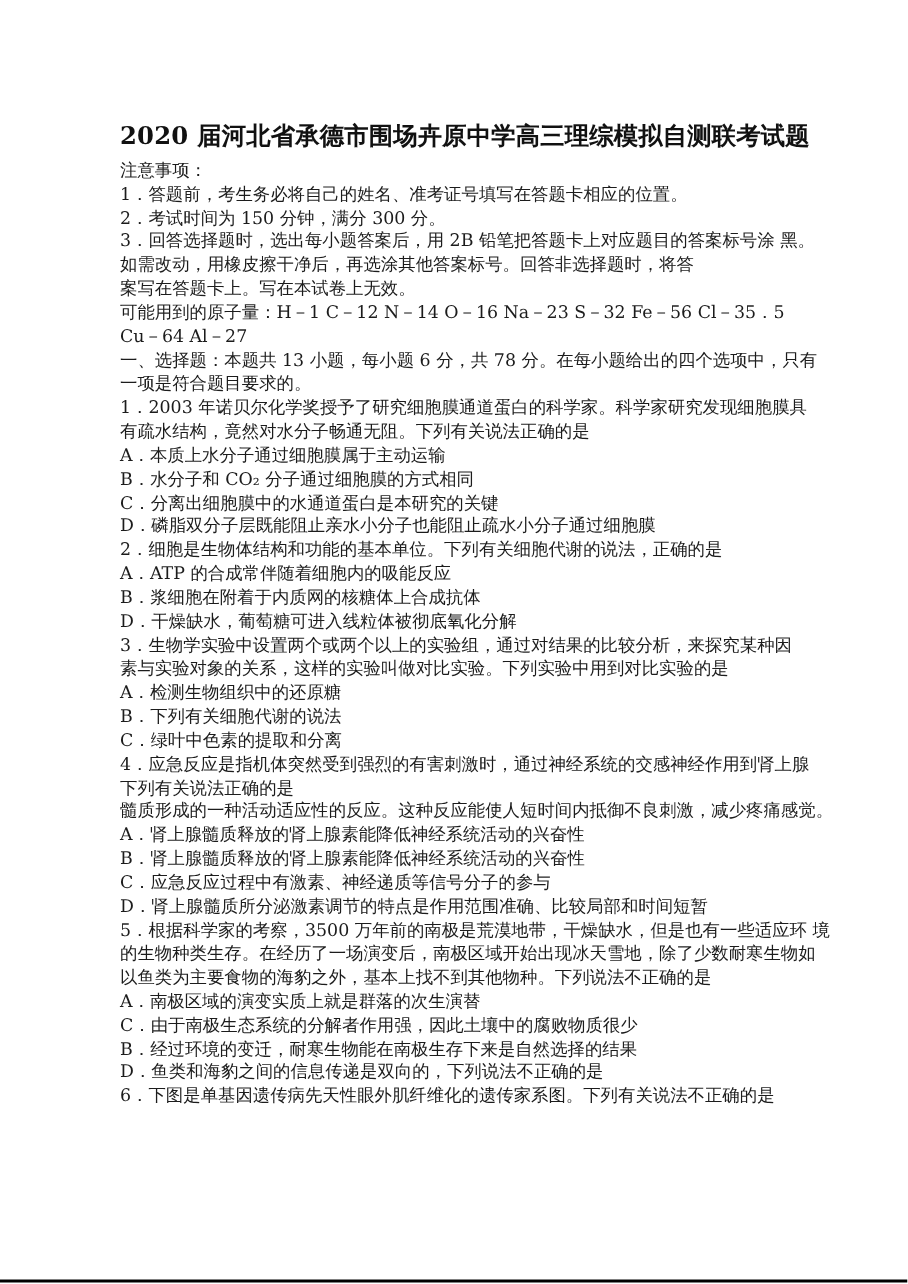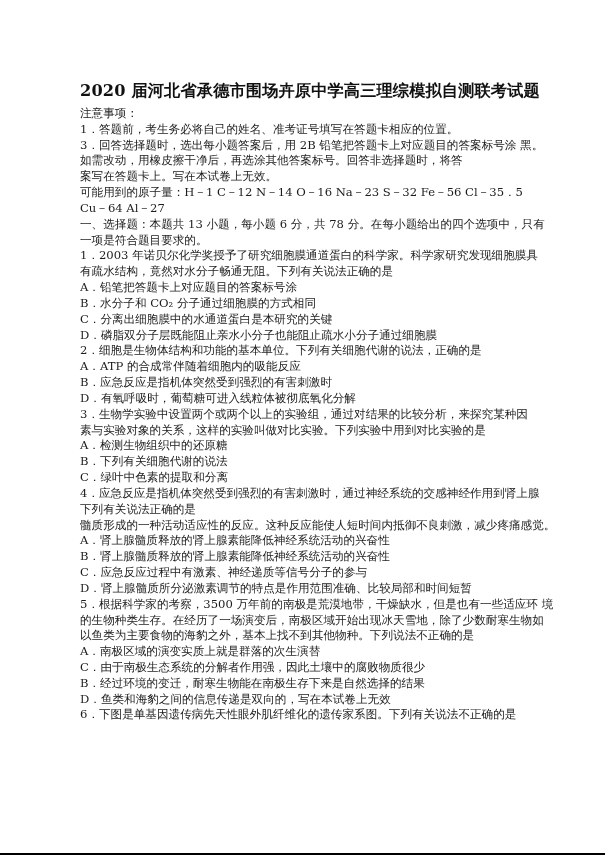--- a/index.html
+++ b/index.html
@@ -24,39 +24,40 @@
 </style>
 </head>
 <body>
 
 <div class="page">
   <div class="title">2020 届河北省承德市围场卉原中学高三理综模拟自测联考试题</div>
 
   <div class="body-text">
     <div class="line">注意事项：</div>
     <div class="line">1．答题前，考生务必将自己的姓名、准考证号填写在答题卡相应的位置。</div>
+    <div class="line">2．考试时间为 150 分钟，满分 300 分。</div>
     <div class="line">3．回答选择题时，选出每小题答案后，用 2B 铅笔把答题卡上对应题目的答案标号涂  黑。</div>
     <div class="line">如需改动，用橡皮擦干净后，再选涂其他答案标号。回答非选择题时，将答</div>
     <div class="line">案写在答题卡上。写在本试卷上无效。</div>
     <div class="line">可能用到的原子量：H－1 C－12 N－14 O－16 Na－23 S－32 Fe－56 Cl－35．5</div>
     <div class="line">Cu－64   Al－27</div>
     <div class="line">一、选择题：本题共 13 小题，每小题 6 分，共 78 分。在每小题给出的四个选项中，只有</div>
     <div class="line">一项是符合题目要求的。</div>
 
     <div class="line">1．2003 年诺贝尔化学奖授予了研究细胞膜通道蛋白的科学家。科学家研究发现细胞膜具</div>
     <div class="line">有疏水结构，竟然对水分子畅通无阻。下列有关说法正确的是</div>
-    <div class="line">A．铅笔把答题卡上对应题目的答案标号涂</div>
+    <div class="line">A．本质上水分子通过细胞膜属于主动运输</div>
     <div class="line">B．水分子和  CO₂ 分子通过细胞膜的方式相同</div>
     <div class="line">C．分离出细胞膜中的水通道蛋白是本研究的关键</div>
     <div class="line">D．磷脂双分子层既能阻止亲水小分子也能阻止疏水小分子通过细胞膜</div>
 
     <div class="line">2．细胞是生物体结构和功能的基本单位。下列有关细胞代谢的说法，正确的是</div>
     <div class="line">A．ATP 的合成常伴随着细胞内的吸能反应</div>
-    <div class="line">B．应急反应是指机体突然受到强烈的有害刺激时</div>
-    <div class="line">D．有氧呼吸时，葡萄糖可进入线粒体被彻底氧化分解</div>
+    <div class="line">B．浆细胞在附着于内质网的核糖体上合成抗体</div>
+    <div class="line">D．干燥缺水，葡萄糖可进入线粒体被彻底氧化分解</div>
 
     <div class="line">3．生物学实验中设置两个或两个以上的实验组，通过对结果的比较分析，来探究某种因</div>
     <div class="line">素与实验对象的关系，这样的实验叫做对比实验。下列实验中用到对比实验的是</div>
     <div class="line">A．检测生物组织中的还原糖</div>
     <div class="line">B．下列有关细胞代谢的说法</div>
     <div class="line">C．绿叶中色素的提取和分离</div>
 
     <div class="line">4．应急反应是指机体突然受到强烈的有害刺激时，通过神经系统的交感神经作用到肾上腺</div>
     <div class="line">下列有关说法正确的是</div>
     <div class="line">髓质形成的一种活动适应性的反应。这种反应能使人短时间内抵御不良刺激，减少疼痛感觉。</div>
@@ -64,19 +65,19 @@
     <div class="line">B．肾上腺髓质释放的肾上腺素能降低神经系统活动的兴奋性</div>
     <div class="line">C．应急反应过程中有激素、神经递质等信号分子的参与</div>
     <div class="line">D．肾上腺髓质所分泌激素调节的特点是作用范围准确、比较局部和时间短暂</div>
 
     <div class="line">5．根据科学家的考察，3500 万年前的南极是荒漠地带，干燥缺水，但是也有一些适应环  境</div>
     <div class="line">的生物种类生存。在经历了一场演变后，南极区域开始出现冰天雪地，除了少数耐寒生物如</div>
     <div class="line">以鱼类为主要食物的海豹之外，基本上找不到其他物种。下列说法不正确的是</div>
     <div class="line">A．南极区域的演变实质上就是群落的次生演替</div>
     <div class="line">C．由于南极生态系统的分解者作用强，因此土壤中的腐败物质很少</div>
     <div class="line">B．经过环境的变迁，耐寒生物能在南极生存下来是自然选择的结果</div>
-    <div class="line">D．鱼类和海豹之间的信息传递是双向的，写在本试卷上无效</div>
+    <div class="line">D．鱼类和海豹之间的信息传递是双向的，下列说法不正确的是</div>
 
     <div class="line">6．下图是单基因遗传病先天性眼外肌纤维化的遗传家系图。下列有关说法不正确的是</div>
   </div>
 
   <div class="bottom-rule"></div>
 </div>
 
 </body></html>

